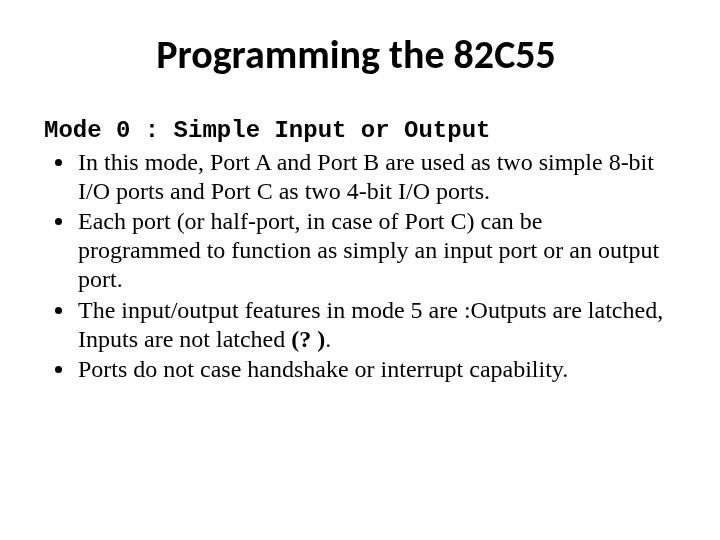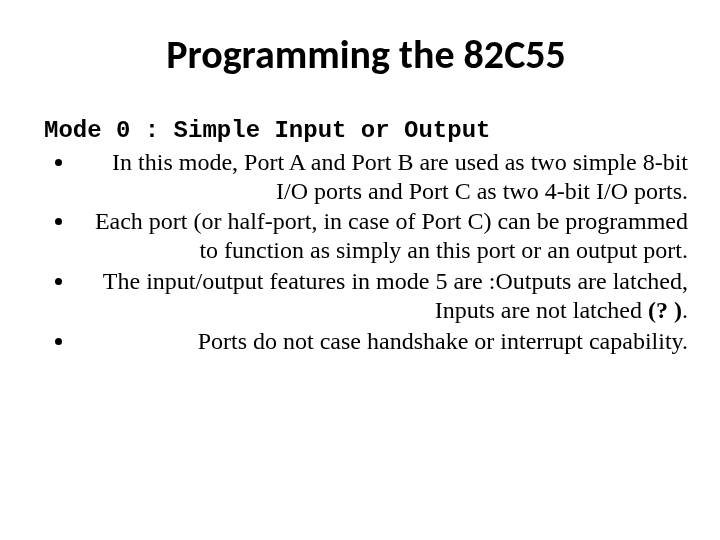--- a/index.html
+++ b/index.html
@@ -8,21 +8,21 @@
     width: 720px;
     height: 540px;
     background: #ffffff;
     font-family: "Times New Roman", Times, serif;
     color: #000;
   }
   .slide {
     box-sizing: border-box;
     width: 720px;
     height: 480px;
-    padding: 30px 32px 0 44px;
+    padding: 30px 52px 0 44px;
     border-radius: 16px;
   }
   .title {
     font-family: "Calibri", "Segoe UI", Arial, sans-serif;
     font-weight: 700;
     font-size: 40px;
     text-align: center;
     margin: 0 0 38px 0;
     letter-spacing: 0;
   }
@@ -30,21 +30,20 @@
     font-family: Liberation Mono, monospace;
     font-weight: 700;
     font-size: 24px;
     margin: 0 0 2px 0;
     line-height: 1.2;
   }
   ul.bullets {
     margin: 0;
     padding: 0 0 0 32px;
     list-style: disc;
-    text-align: right;
   }
   ul.bullets li {
     font-family: "Times New Roman", Times, serif;
     font-size: 24px;
     line-height: 1.2;
     margin: 0 0 2px 0;
     padding-left: 2px;
   }
   .emph {
     font-weight: 700;
@@ -53,19 +52,19 @@
 </head>
 <body>
 
 <div class="slide">
   <h1 class="title">Programming the 82C55</h1>
 
   <div class="subheading">Mode 0 : Simple Input or Output</div>
 
   <ul class="bullets">
     <li>In this mode, Port A and Port B are used as two simple 8-bit I/O ports and Port C as two 4-bit I/O ports.</li>
-    <li>Each port (or half-port, in case of Port C) can be programmed to function as simply an this port or an output port.</li>
+    <li>Each port (or half-port, in case of Port C) can be programmed to function as simply an input port or an output port.</li>
     <li>
       <span>The input/output features in mode 5 are :Outputs are latched, Inputs are not latched </span><span class="emph">(? )</span><span>.</span>
     </li>
     <li>Ports do not case handshake or interrupt capability.</li>
   </ul>
 </div>
 
 </body></html>

